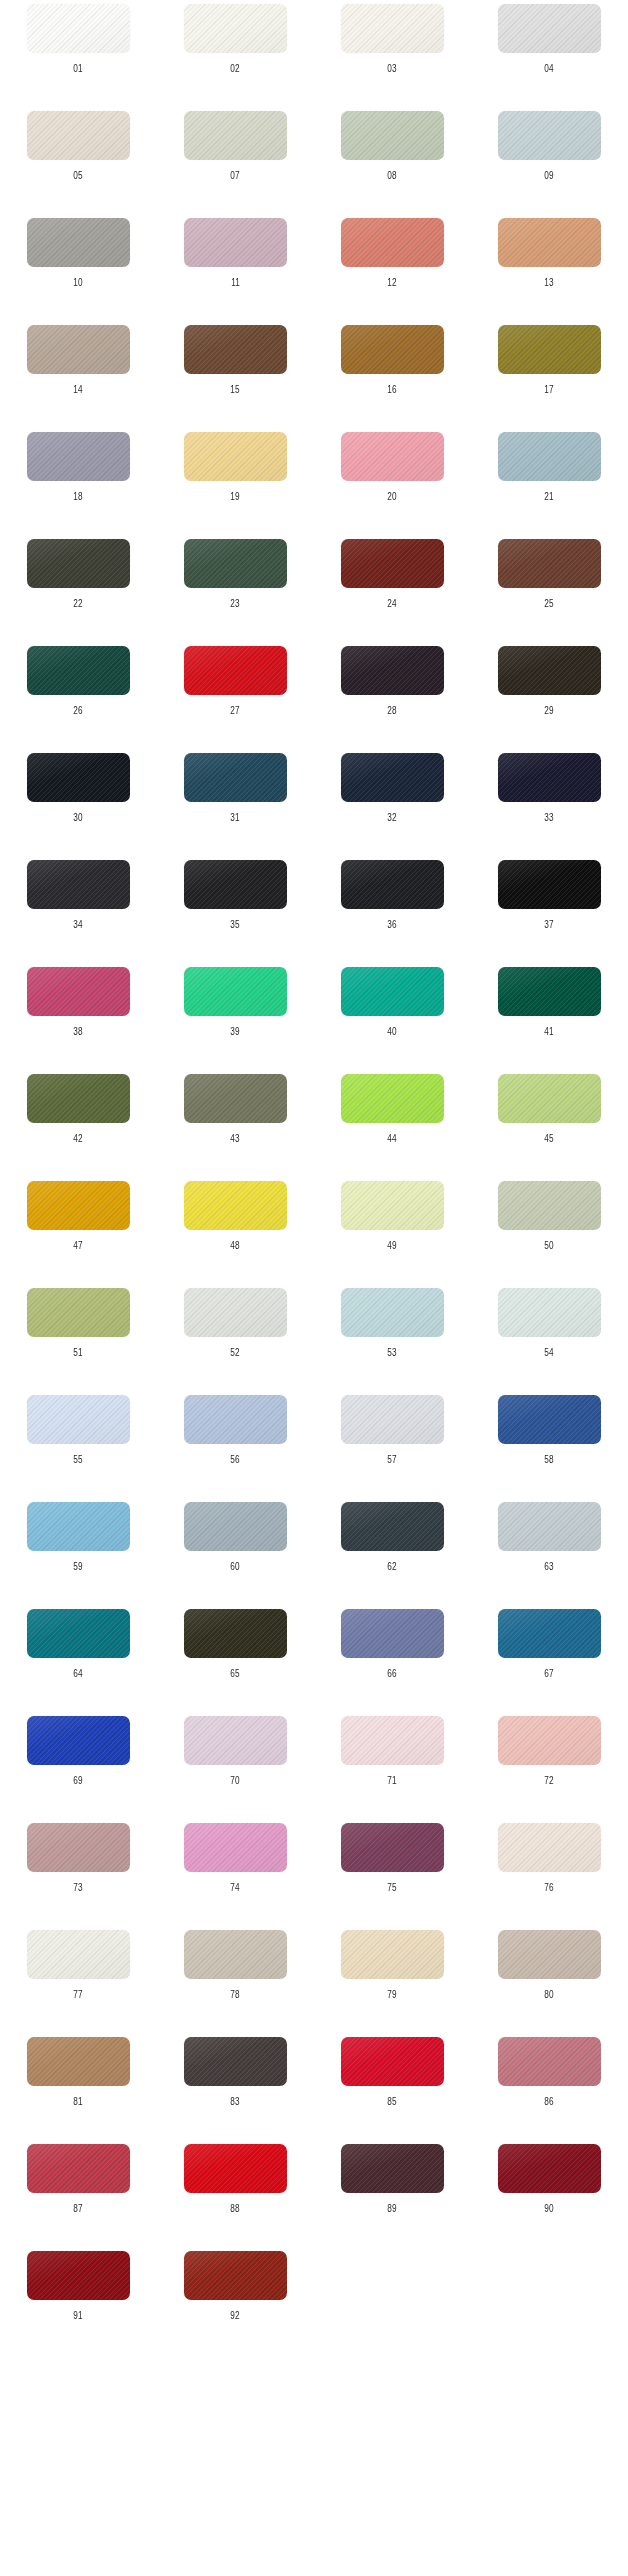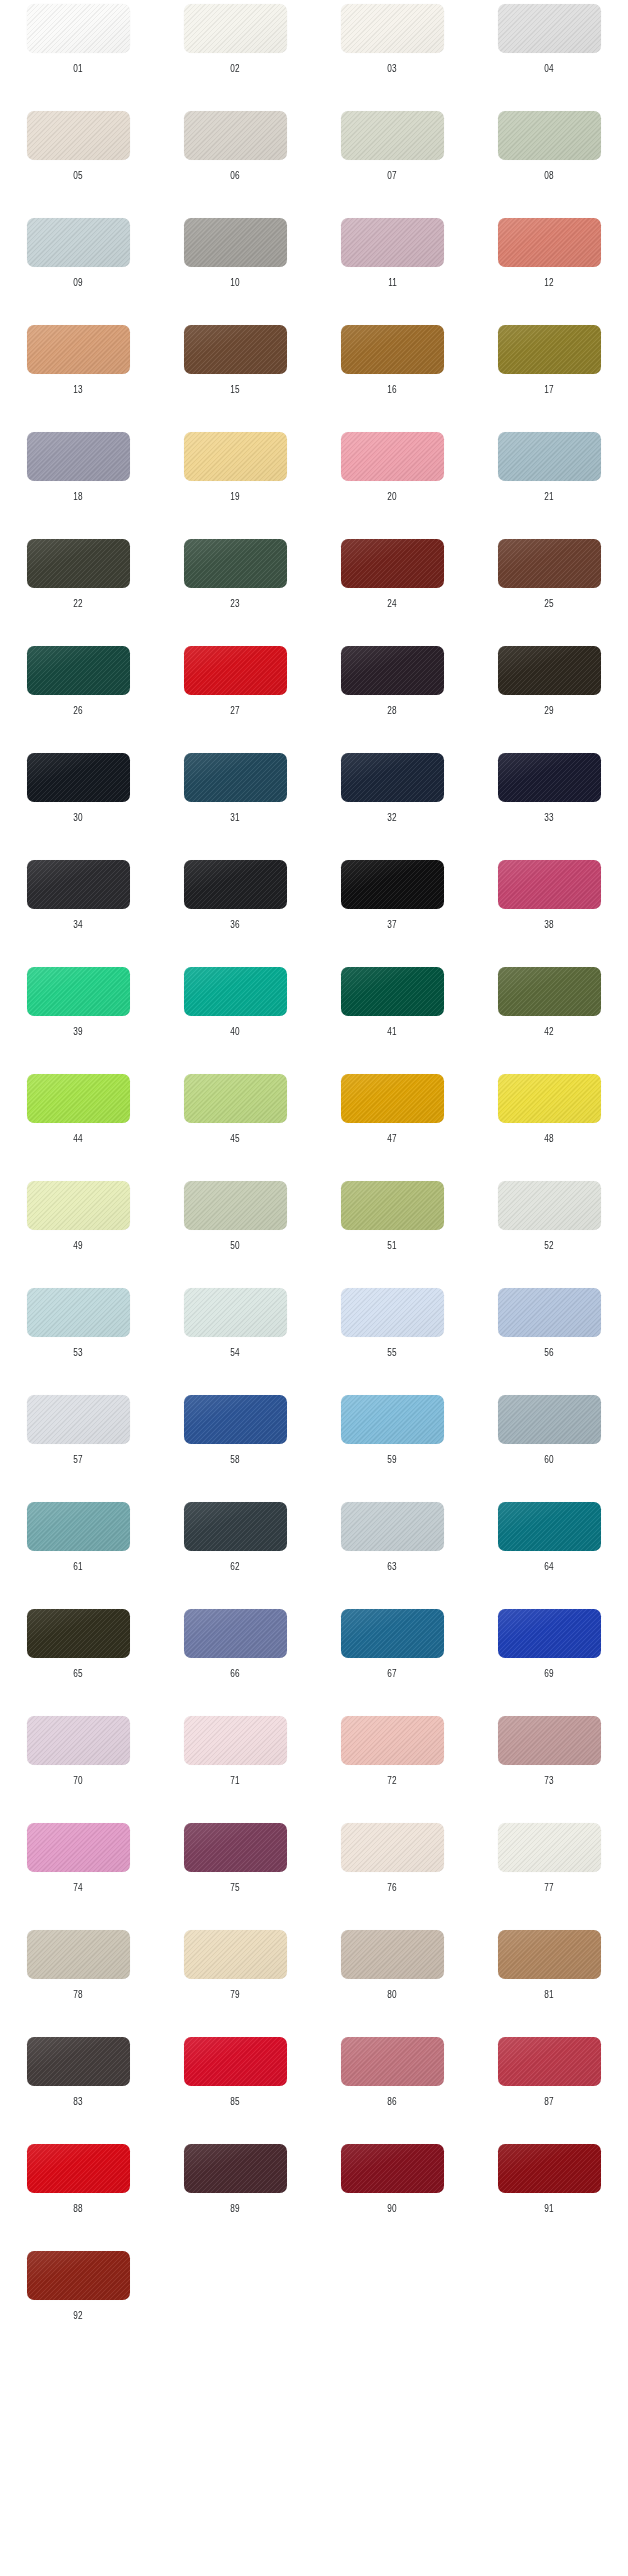--- a/index.html
+++ b/index.html
@@ -104,24 +104,20 @@
       </div>
       <div class="swatch-cell">
         <div class="chip" title="#dfdfdf" style="background-color: rgb(223, 223, 223);"></div>
         <div class="chip-label">04</div>
       </div>
       <div class="swatch-cell">
         <div class="chip" title="#e6ddd2" style="background-color: rgb(230, 221, 210);"></div>
         <div class="chip-label">05</div>
       </div>
       <div class="swatch-cell">
-        <div class="chip" title="#d8d3cb" style="background-color: rgb(216, 211, 203);"></div>
-        <div class="chip-label">06</div>
-      </div>
-      <div class="swatch-cell">
         <div class="chip" title="#d5d8c9" style="background-color: rgb(213, 216, 201);"></div>
         <div class="chip-label">07</div>
       </div>
       <div class="swatch-cell">
         <div class="chip" title="#c2cbb7" style="background-color: rgb(194, 203, 183);"></div>
         <div class="chip-label">08</div>
       </div>
       <div class="swatch-cell">
         <div class="chip" title="#c5d2d5" style="background-color: rgb(197, 210, 213);"></div>
         <div class="chip-label">09</div>
@@ -136,20 +132,24 @@
       </div>
       <div class="swatch-cell">
         <div class="chip" title="#d97f6f" style="background-color: rgb(217, 127, 111);"></div>
         <div class="chip-label">12</div>
       </div>
       <div class="swatch-cell">
         <div class="chip" title="#d79e76" style="background-color: rgb(215, 158, 118);"></div>
         <div class="chip-label">13</div>
       </div>
       <div class="swatch-cell">
+        <div class="chip" title="#b6a698" style="background-color: rgb(182, 166, 152);"></div>
+        <div class="chip-label">14</div>
+      </div>
+      <div class="swatch-cell">
         <div class="chip" title="#6d4a33" style="background-color: rgb(109, 74, 51);"></div>
         <div class="chip-label">15</div>
       </div>
       <div class="swatch-cell">
         <div class="chip" title="#9d6d2c" style="background-color: rgb(157, 109, 44);"></div>
         <div class="chip-label">16</div>
       </div>
       <div class="swatch-cell">
         <div class="chip" title="#8e7f2b" style="background-color: rgb(142, 127, 43);"></div>
         <div class="chip-label">17</div>
@@ -216,20 +216,24 @@
       </div>
       <div class="swatch-cell">
         <div class="chip" title="#191a2f" style="background-color: rgb(25, 26, 47);"></div>
         <div class="chip-label">33</div>
       </div>
       <div class="swatch-cell">
         <div class="chip" title="#2b2b2f" style="background-color: rgb(43, 43, 47);"></div>
         <div class="chip-label">34</div>
       </div>
       <div class="swatch-cell">
+        <div class="chip" title="#222225" style="background-color: rgb(34, 34, 37);"></div>
+        <div class="chip-label">35</div>
+      </div>
+      <div class="swatch-cell">
         <div class="chip" title="#1f2023" style="background-color: rgb(31, 32, 35);"></div>
         <div class="chip-label">36</div>
       </div>
       <div class="swatch-cell">
         <div class="chip" title="#0f0f10" style="background-color: rgb(15, 15, 16);"></div>
         <div class="chip-label">37</div>
       </div>
       <div class="swatch-cell">
         <div class="chip" title="#c3456f" style="background-color: rgb(195, 69, 111);"></div>
         <div class="chip-label">38</div>
@@ -244,20 +248,24 @@
       </div>
       <div class="swatch-cell">
         <div class="chip" title="#03543f" style="background-color: rgb(3, 84, 63);"></div>
         <div class="chip-label">41</div>
       </div>
       <div class="swatch-cell">
         <div class="chip" title="#5c6a3b" style="background-color: rgb(92, 106, 59);"></div>
         <div class="chip-label">42</div>
       </div>
       <div class="swatch-cell">
+        <div class="chip" title="#75785f" style="background-color: rgb(117, 120, 95);"></div>
+        <div class="chip-label">43</div>
+      </div>
+      <div class="swatch-cell">
         <div class="chip" title="#a6e24b" style="background-color: rgb(166, 226, 75);"></div>
         <div class="chip-label">44</div>
       </div>
       <div class="swatch-cell">
         <div class="chip" title="#bbd683" style="background-color: rgb(187, 214, 131);"></div>
         <div class="chip-label">45</div>
       </div>
       <div class="swatch-cell">
         <div class="chip" title="#dda206" style="background-color: rgb(221, 162, 6);"></div>
         <div class="chip-label">47</div>
@@ -308,24 +316,20 @@
       </div>
       <div class="swatch-cell">
         <div class="chip" title="#81bddb" style="background-color: rgb(129, 189, 219);"></div>
         <div class="chip-label">59</div>
       </div>
       <div class="swatch-cell">
         <div class="chip" title="#a2b2ba" style="background-color: rgb(162, 178, 186);"></div>
         <div class="chip-label">60</div>
       </div>
       <div class="swatch-cell">
-        <div class="chip" title="#74a9ad" style="background-color: rgb(116, 169, 173);"></div>
-        <div class="chip-label">61</div>
-      </div>
-      <div class="swatch-cell">
         <div class="chip" title="#333e44" style="background-color: rgb(51, 62, 68);"></div>
         <div class="chip-label">62</div>
       </div>
       <div class="swatch-cell">
         <div class="chip" title="#c3cdd1" style="background-color: rgb(195, 205, 209);"></div>
         <div class="chip-label">63</div>
       </div>
       <div class="swatch-cell">
         <div class="chip" title="#0a7582" style="background-color: rgb(10, 117, 130);"></div>
         <div class="chip-label">64</div>

